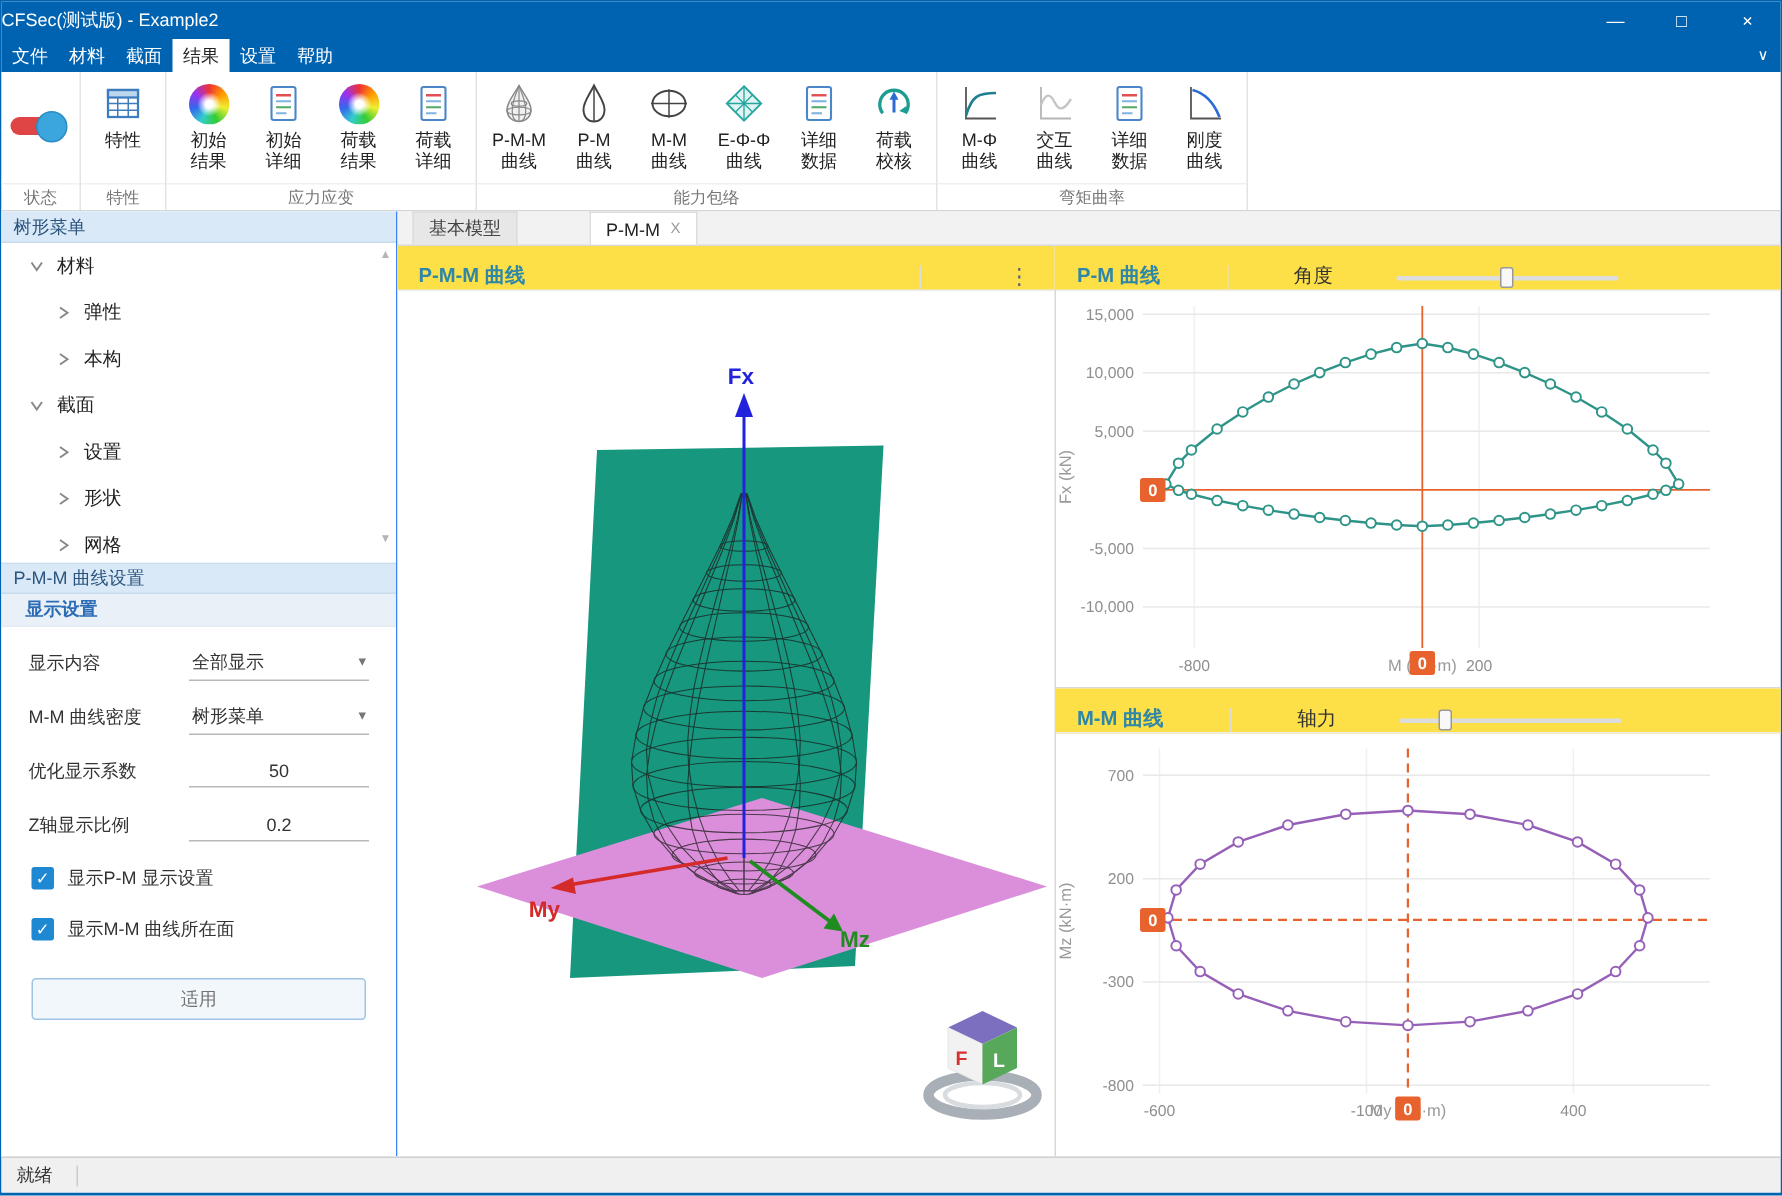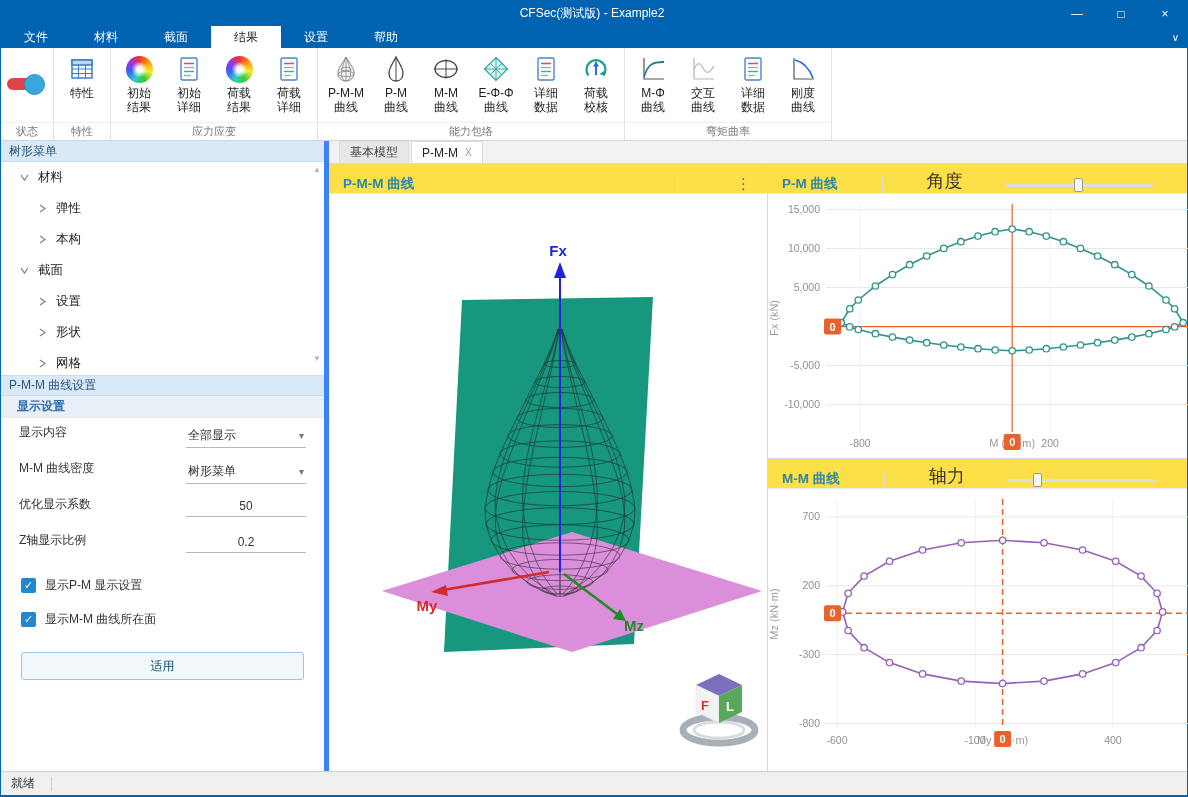--- a/index.html
+++ b/index.html
@@ -1,27 +1,27 @@
 <!DOCTYPE html>
 <html><head>
 <meta charset="utf-8">
 <style>
   * { box-sizing: border-box; margin: 0; padding: 0; }
   html,body { width:1188px; height:797px; font-family:"Liberation Sans","DejaVu Sans",sans-serif; background:#fff; overflow:hidden; }
   .window { position:absolute; inset:0; border:1px solid #0063B1; border-bottom:2px solid #0063B1; display:flex; flex-direction:column; background:#fff; }
 
   
   .titlebar { height:25px; background:#0063B1; color:#fff; display:flex; align-items:center; position:relative; flex:none; }
-  .titlebar .title { position:absolute; left:0; right:4px; text-align:center; font-size:12px; }
+  .titlebar .title { position:absolute; left:0; right:4px; text-align:left; font-size:12px; }
   .win-controls { margin-left:auto; display:flex; z-index:2; }
   .win-btn { width:44px; height:25px; display:flex; align-items:center; justify-content:center; font-size:12px; color:#fff; }
 
   
   .menubar { height:22px; background:#0063B1; display:flex; align-items:stretch; flex:none; position:relative; }
-  .menu-item { color:#fff; font-size:12px; padding:0 23px; display:flex; align-items:center; cursor:default; }
+  .menu-item { color:#fff; font-size:12px; padding:0 7px; display:flex; align-items:center; cursor:default; }
   .menu-item.active { background:#fff; color:#222; }
   .menu-caret { position:absolute; right:8px; top:0; height:100%; display:flex; align-items:center; color:#fff; font-size:10px; }
 
   
   .toolbar { height:93px; background:#fff; border-bottom:1px solid #d6d6d6; display:flex; flex:none; }
   .tb-group { display:flex; flex-direction:column; border-right:1px solid #e3e3e3; }
   .tb-items { flex:1; display:flex; align-items:flex-start; padding:4px 3px 0; }
   .tb-item { width:50px; display:flex; flex-direction:column; align-items:center; font-size:12px; color:#222; padding:2px 1px; }
   .tb-item .ticon { height:30px; display:flex; align-items:center; justify-content:center; margin-bottom:2px; }
   .tb-item .tlab { line-height:1.2; text-align:center; white-space:nowrap; }
@@ -31,58 +31,58 @@
      background: radial-gradient(circle at 50% 50%, #ffffff 0 13%, rgba(255,255,255,0) 42%),
                  conic-gradient(#e33,#f90,#ee3,#3c3,#3cc,#36e,#93e,#e33); }
   .icon-toggle { position:relative; width:40px; height:19px; display:inline-block; }
   .icon-toggle::before { content:''; position:absolute; left:0; top:4px; width:30px; height:12px; border-radius:6px; background:#E04545; }
   .icon-toggle::after { content:''; position:absolute; right:2px; top:0; width:19px; height:19px; border-radius:50%; background:#3BA6DE; border:1px solid #2a8cc0; }
 
   
   .content { flex:1; display:flex; min-height:0; }
 
   
-  .sidebar { width:328px; flex:none; border-right:5px solid #3b82f6; display:flex; flex-direction:column; background:#fff; }
+  .sidebar { width:264px; flex:none; border-right:1px solid #3b82f6; display:flex; flex-direction:column; background:#fff; }
   .side-header { height:21px; flex:none; background:#D9E9F7; border-top:1px solid #c8dcee; border-bottom:1px solid #c8dcee; color:#2b547e; font-size:12px; display:flex; align-items:center; padding-left:8px; }
   .sub-header { height:22px; flex:none; background:#EAF0F7; color:#2B6CB5; font-weight:bold; font-size:12px; display:flex; align-items:center; padding-left:16px; border-bottom:1px solid #e2eaf2; }
   .tree { height:213px; flex:none; position:relative; overflow:hidden; background:#fff; }
   .tree-row { height:31px; display:flex; align-items:center; }
   .tree-row .tw { width:10px; display:flex; align-items:center; justify-content:center; }
   .tree-row .tw.expanded svg { transform:rotate(90deg); }
   .tree-row.lvl0 .tw { margin-left:18px; }
   .tree-row.lvl1 .tw { margin-left:36px; }
   .tree-row .tlabel { margin-left:9px; font-size:12.5px; color:#222; }
   .scroll-arrow { position:absolute; right:3px; color:#b5b5b5; font-size:8px; }
   .scroll-arrow.up { top:3px; } .scroll-arrow.down { top:192px; }
   .form { flex:1; padding:6px 18px 0; background:#fff; }
-  .form-row { height:36px; display:flex; align-items:flex-start; justify-content:space-between; }
+  .form-row { height:36px; display:flex; align-items:center; justify-content:space-between; }
   .flabel { font-size:12px; color:#333; }
   .fvalue { width:120px; display:flex; align-items:center; justify-content:space-between; border-bottom:1px solid #b8b8b8; padding:3px 2px; font-size:12px; color:#333;margin-left:18px; }
   .fvalue .ftext.centered { width:100%; text-align:center; }
   .caret { color:#777; font-size:10px; }
   .check-row { height:34px; display:flex; align-items:center; gap:9px; padding-left:2px; }
   .checkbox { width:15px; height:15px; background:#1E88D2; border-radius:2px; color:#fff; font-size:11px; display:flex; align-items:center; justify-content:center; flex:none; }
   .clabel { font-size:12px; color:#333; }
-  .apply-btn { margin:16px 2px 0; height:28px; border:1px solid #9DC3E6; background:#F2F7FC; border-radius:3px; display:flex; align-items:center; justify-content:center; font-size:12px; color:#0c4a6e; cursor:default; }
+  .apply-btn { margin:16px 2px 0; height:28px; border:1px solid #9DC3E6; background:#F2F7FC; border-radius:3px; display:flex; align-items:center; justify-content:center; font-size:12px; color:#737373; cursor:default; }
 
   
   .main { flex:1; display:flex; flex-direction:column; min-width:0; }
-  .tabbar { height:23px; flex:none; background:#f2f2f2; border-bottom:1px solid #d9d9d9; display:flex; align-items:stretch; padding-left:10px; }
+  .tabbar { height:23px; flex:none; background:#f2f2f2; border-bottom:1px solid #d9d9d9; display:flex; align-items:stretch; padding-left:10px;gap:46px; }
   .tab { display:flex; align-items:center; padding:0 10px; font-size:12px; color:#444; background:#e7e7e7; border:1px solid #dcdcdc; border-bottom:none; margin-right:2px; }
   .tab.active { background:#fff; color:#222; }
   .tab-close { margin-left:7px; color:#999; font-size:10px; }
   .panels { flex:1; display:flex; min-height:0; background:#fff; }
   .viewer { width:439px; flex:none; border-right:1px solid #d8d8d8; display:flex; flex-direction:column; }
   .rightcol { flex:1; display:flex; flex-direction:column; min-width:0; }
   .panel-header { height:30px; flex:none; display:flex; align-items:flex-end; padding:0 0 0 14px; border-bottom:1px solid #ebebeb; background:#fde047; overflow:hidden;gap:32px; }
   .panel-title { font-weight:bold; color:#2E86A8; font-size:13.5px; white-space:nowrap; }
   .vline { width:1px; height:16px; background:#ddd; margin:0 12px; flex:none; }
   .kebab { font-size:15px; color:#666; margin-left:14px; margin-right:16px; }
   .ml-auto { margin-left:auto; }
-  .ctl-label { font-size:18px; color:#333; white-space:nowrap; }
+  .ctl-label { font-size:13px; color:#333; white-space:nowrap; }
   .slider { width:148px; margin:0 10px; position:relative; height:16px; flex:none; }
   .slider-track { position:absolute; left:0; right:0; top:7px; height:3px; background:#ddd; border-radius:2px; }
   .slider-handle { position:absolute; top:1px; width:9px; height:14px; background:#f8f8f8; border:1px solid #999; border-radius:2px; }
   .slider.pm .slider-handle { left:47%; }
   .slider.mm .slider-handle { left:18%; }
   .spacer { flex:1; }
   .ctl-value { font-size:12.5px; color:#222; min-width:60px; text-align:right; margin-right:20px; }
   .ctl-unit { font-size:12px; color:#333; margin-right:8px; min-width:14px; }
   .half-circle { width:24px; height:24px; border-radius:50%; border:2px solid #c3c3c3; margin-right:-14px; flex:none; }
   .chart-panel.top { height:295px; flex:none; border-bottom:1px solid #d8d8d8; display:flex; flex-direction:column; }

